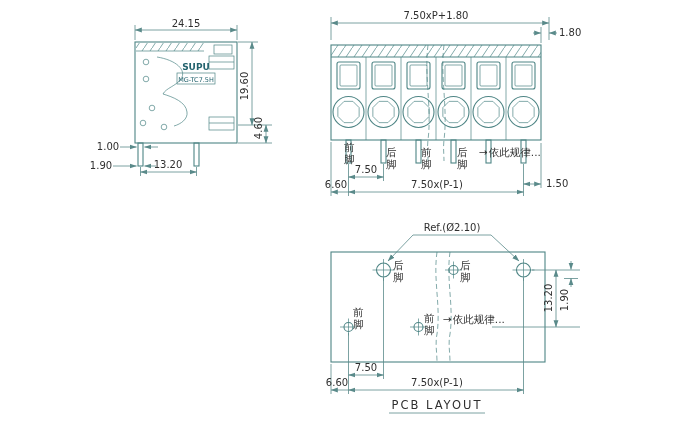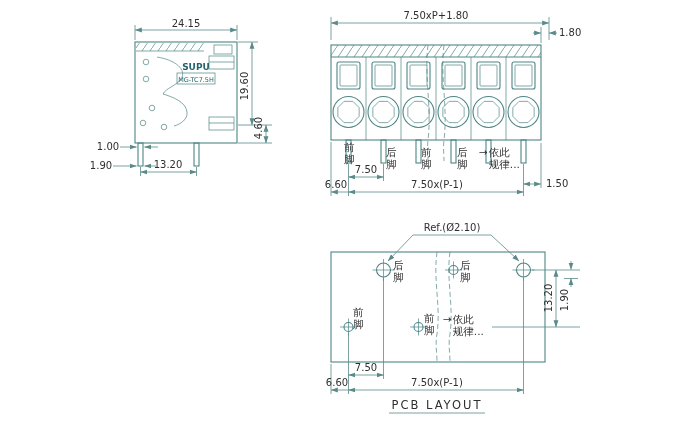--- a/index.html
+++ b/index.html
@@ -12,21 +12,21 @@
   .dsh{stroke-dasharray:5 3;}
   .dtx{fill:#2f2f2f;font-size:10px;font-family:"DejaVu Sans",sans-serif;text-anchor:middle;}
   .dtx.start{text-anchor:start;}
   .brand{fill:#23636e;font-size:9px;font-weight:bold;text-anchor:middle;}
   .model{fill:#23636e;font-size:6.5px;text-anchor:middle;}
   .title{fill:#2f2f2f;font-size:11.5px;letter-spacing:2px;text-anchor:middle;}
   .vl{position:absolute;width:13px;font-size:10.5px;line-height:12px;color:#2f2f2f;
       word-break:break-all;}
   .note{position:absolute;display:flex;align-items:flex-start;font-size:10.5px;color:#2f2f2f;}
   .note .arr{line-height:12px;margin-right:1px;}
-  .nl{display:flex;flex-direction:column;line-height:12px;}
+  .nl{display:flex;flex-direction:row;line-height:12px;}
 </style>
 </head>
 <body>
 
 <div class="stage">
 <svg width="680" height="440" viewBox="0 0 680 440">
   <defs>
     <marker id="ar" viewBox="0 0 10 10" refX="9.5" refY="5" markerWidth="9" markerHeight="9" orient="auto-start-reverse">
       <path d="M0,1.6 L10,5 L0,8.4 Z" fill="#5a8a8a"></path>
     </marker>

